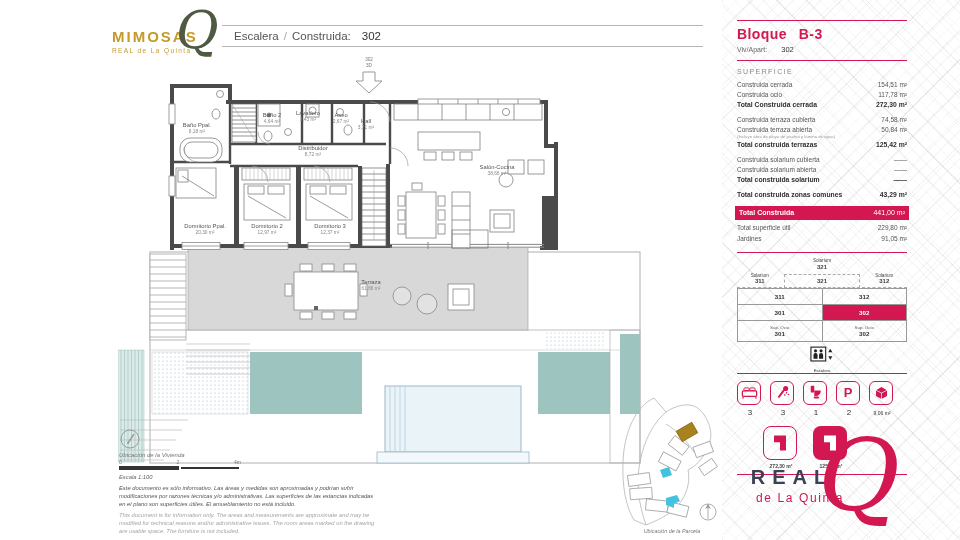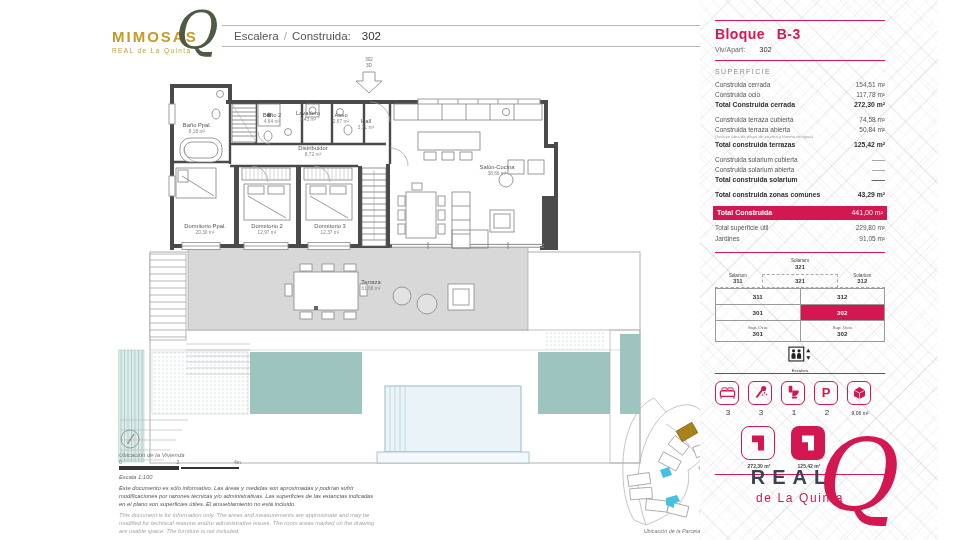--- a/index.html
+++ b/index.html
@@ -31,21 +31,21 @@
   .scalebar .bars{position:relative;height:4px;margin-top:1px;}
   .scalebar .b1{position:absolute;left:0;top:0;width:60px;height:3.5px;background:#333;}
   .scalebar .b2{position:absolute;left:62px;top:1px;width:58px;height:2px;background:#333;}
   .f-esc{position:absolute;left:119px;top:474px;font-size:5.8px;font-style:italic;color:#666;}
   .f-es{position:absolute;left:119px;top:485px;width:256px;font-size:5.8px;font-style:italic;color:#555;line-height:1.35;}
   .f-en{position:absolute;left:119px;top:512px;width:256px;font-size:5.8px;font-style:italic;color:#a5a5a5;line-height:1.35;}
   .parcela-label{position:absolute;left:602px;top:528px;width:140px;text-align:center;
                  font-size:5.4px;font-style:italic;color:#777;}
   .siteplan{position:absolute;left:616px;top:392px;}
   
-  .rp{position:absolute;left:700px;top:0;width:238px;height:540px;background-color:#fff;
+  .rp{position:absolute;left:722px;top:0;width:238px;height:540px;background-color:#fff;
       background-image:
         repeating-linear-gradient(45deg, rgba(0,0,0,0.05) 0 1px, transparent 1px 21px),
         repeating-linear-gradient(135deg, rgba(0,0,0,0.05) 0 1px, transparent 1px 21px),
         repeating-linear-gradient(45deg, rgba(0,0,0,0.03) 0 1px, transparent 1px 10px),
         repeating-linear-gradient(135deg, rgba(0,0,0,0.03) 0 1px, transparent 1px 10px);}
   .rp-c{margin:20px 53px 0 15px;width:170px;}
   .hrc{border:none;border-top:1.2px solid var(--accent,#d31750);margin:0;}
   .blk{margin-top:5px;font-size:14px;font-weight:bold;color:var(--accent,#d31750);letter-spacing:.4px;}
   .blk .bv{margin-left:12px;}
   .viv{margin:3px 0 6px 0;font-size:7px;color:#666;}

